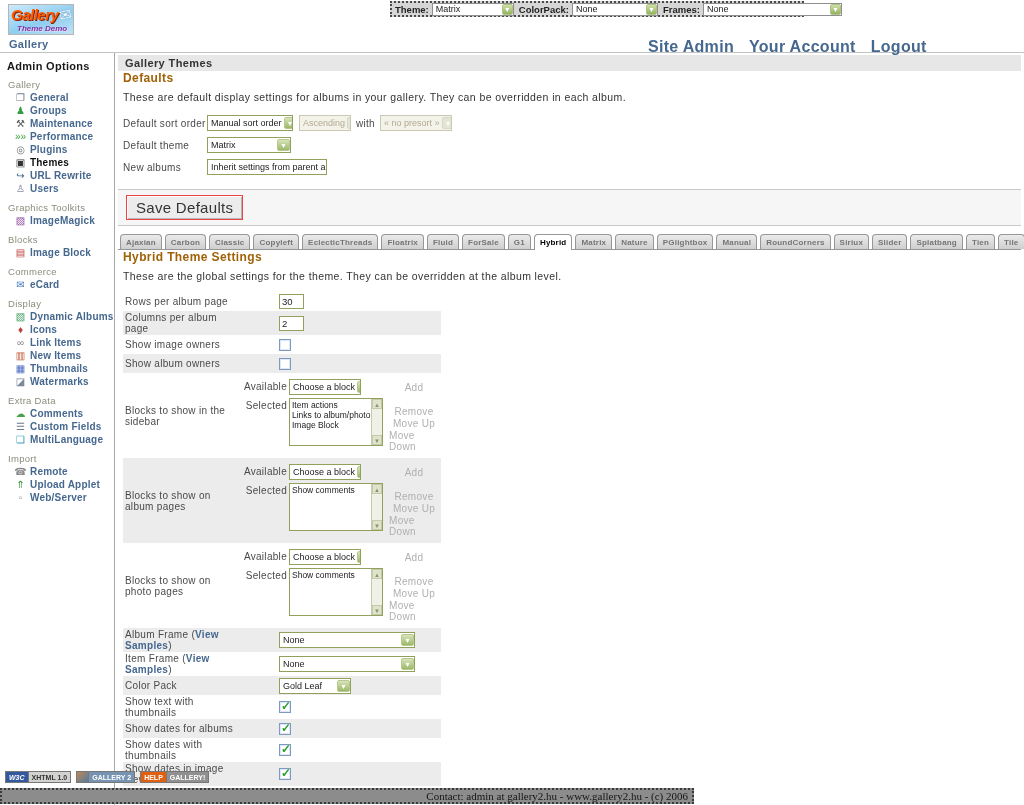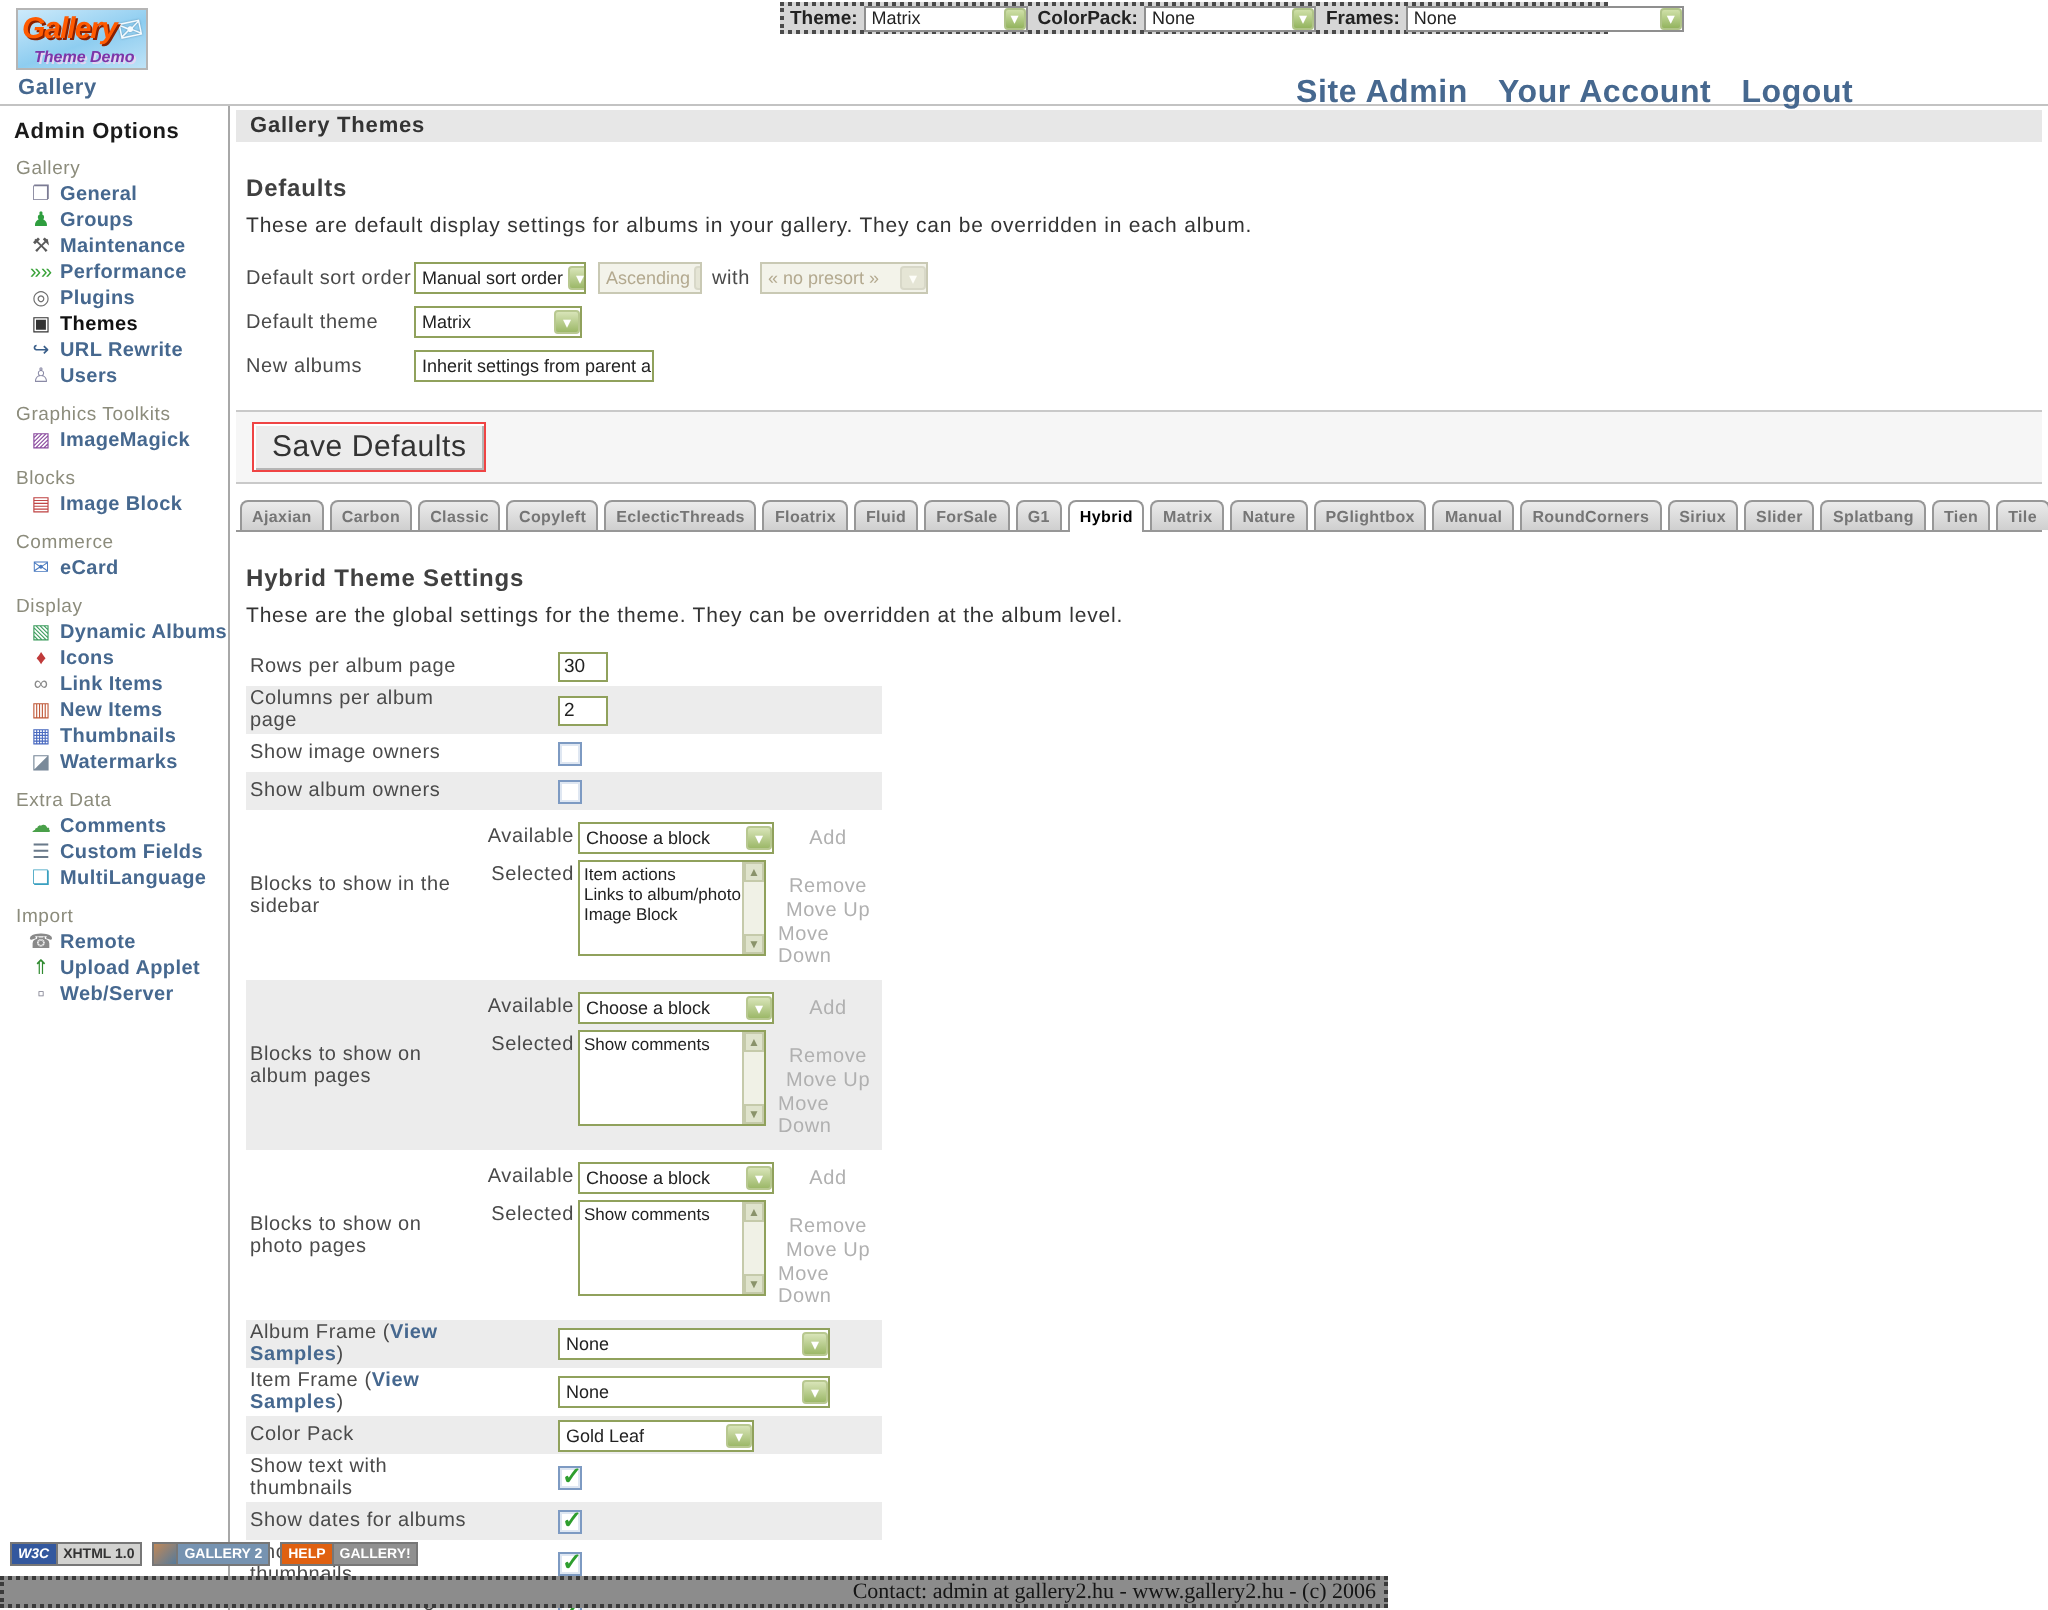--- a/index.html
+++ b/index.html
@@ -46,35 +46,35 @@
   .s-item { display:flex; align-items:center; gap:3px; padding:1px 0 1px 7px; cursor:pointer; }
   .s-ico { flex:0 0 13px; width:13px; font-size:10px; line-height:11px; text-align:center; }
   .s-lbl { font-size:10px; font-weight:bold; color:#46688f; letter-spacing:0.2px; white-space:nowrap; }
   .s-item.active .s-lbl { color:#111; }
 
   
   .main { flex:1; padding:2px 3px 0 3px; min-width:0; }
   .main-header { height:16px; background:#e7e7e7; font-size:11px; font-weight:bold; color:#333;
           padding:2px 7px 0 7px; letter-spacing:0.4px; }
   .sect { padding:0 5px; }
-  .h2 { font-size:12px; font-weight:bold; color:#404040; margin:16px 0 6px 0; letter-spacing:0.4px; }
+  .h2 { font-size:12px; font-weight:bold; color:#a16207; margin:0 0 6px 0; letter-spacing:0.4px; }
   .desc { font-size:10.5px; color:#333; letter-spacing:0.4px; margin-bottom:10px; }
 
   .d-row { display:flex; align-items:center; height:20px; margin-bottom:2px; }
   .d-label, .h-label { width:84px; flex:0 0 84px; font-size:10px; color:#4a4a4a; letter-spacing:0.3px; }
   .sel { display:inline-flex; align-items:center; justify-content:space-between; height:16px;
          border:1px solid #90a15c; background:#fff; font-size:9px; color:#222; padding-left:3px;
          overflow:hidden; white-space:nowrap; cursor:pointer; }
   .sel .arr { flex:0 0 13px; width:13px; height:12px; margin-left:2px; text-align:center; line-height:11px;
          font-size:8px; color:#fff; background:linear-gradient(#d8e4b8,#9cb868); border:1px solid #b8c890; border-radius:2px; }
   .sel.disabled { border-color:#c9c9b4; background:#f3f3ea; color:#b3a98f; }
   .sel.disabled .arr { background:#e5e5d5; border-color:#d8d8c8; color:#fdfdf8; }
   .conj { font-size:10px; color:#4a4a4a; margin:0 5px; letter-spacing:0.3px; }
-  .w84{width:86px;} .w52{width:52px;} .w72{width:84px;} .w82{width:84px;} .w118{width:120px;}
-  .w134{width:136px;} .w92{width:98px;}
+  .w84{width:86px;} .w52{width:52px;} .w72{width:72px;} .w82{width:84px;} .w118{width:120px;}
+  .w134{width:136px;} .w92{width:72px;}
 
   .btn-band { margin-top:12px; border-top:1px solid #c9c9c9; border-bottom:1px solid #c9c9c9;
           background:#f6f6f6; padding:5px 8px; display:flex; gap:8px; }
   .btn { font-size:15px; color:#333; background:#ececec; border:1px solid #ef4444;
          box-shadow:inset 1px 1px 0 #fff, inset -1px -1px 0 #b5b5b5; padding:3px 9px;
          letter-spacing:0.3px; cursor:pointer; font-family:inherit; }
 
   
   .tabs { display:flex; align-items:flex-end; gap:3px; padding:4px 2px 0 2px; margin-top:4px;
           border-bottom:1px solid #979797; }

